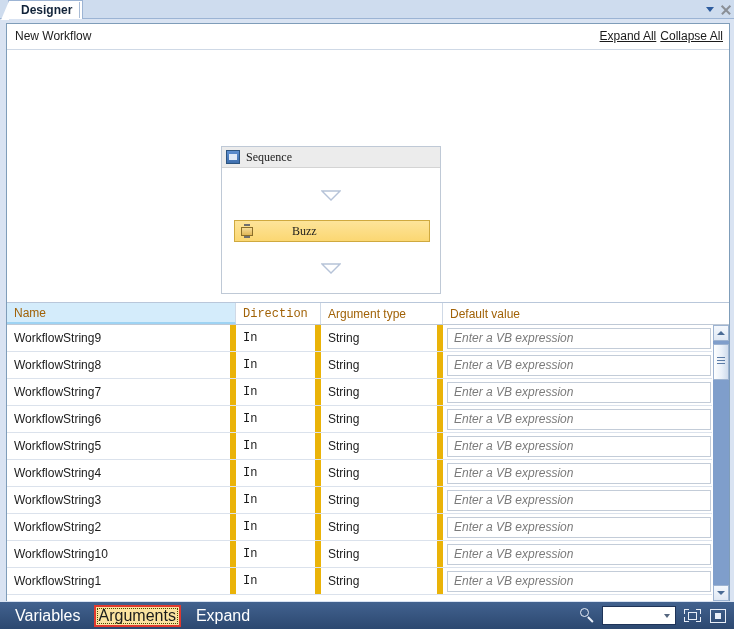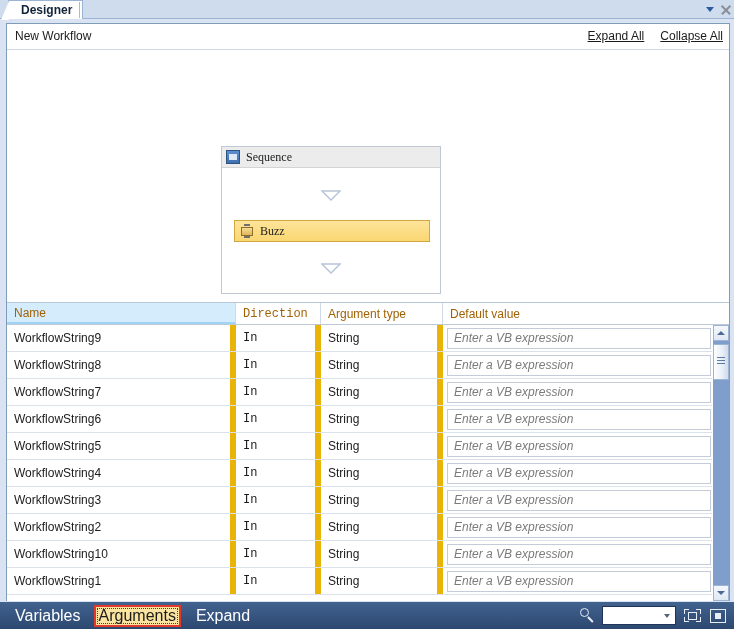--- a/index.html
+++ b/index.html
@@ -109,21 +109,21 @@
   .wf-title {
     position: absolute;
     left: 8px; top: 5px;
     font-size: 12px;
     color: #1b1b1b;
   }
   .hdr-links {
     position: absolute;
     right: 6px; top: 5px;
     display: flex;
-    gap: 16px;
+    gap: 4px;
   }
   .hdr-link {
     font-size: 12px;
     color: #1b1b1b;
     text-decoration: underline;
     cursor: pointer;
   }
 
   
   .canvas {
@@ -190,20 +190,21 @@
     position: absolute;
     left: 12px; top: 52px;
     width: 196px; height: 22px;
     background: linear-gradient(#fde49a, #fbd772);
     border: 1px solid #cfa93f;
     box-sizing: border-box;
     display: flex;
     align-items: center;
     padding-left: 5px;
     cursor: pointer;
+    gap: 32px;
   }
   .buzz-icon {
     position: relative;
     width: 14px; height: 14px;
     margin-right: 6px;
     flex: 0 0 auto;
   }
   .buzz-icon .body {
     position: absolute;
     left: 1px; top: 3px;

